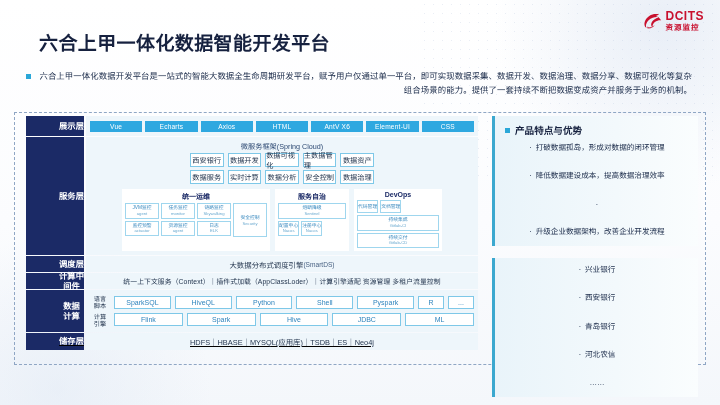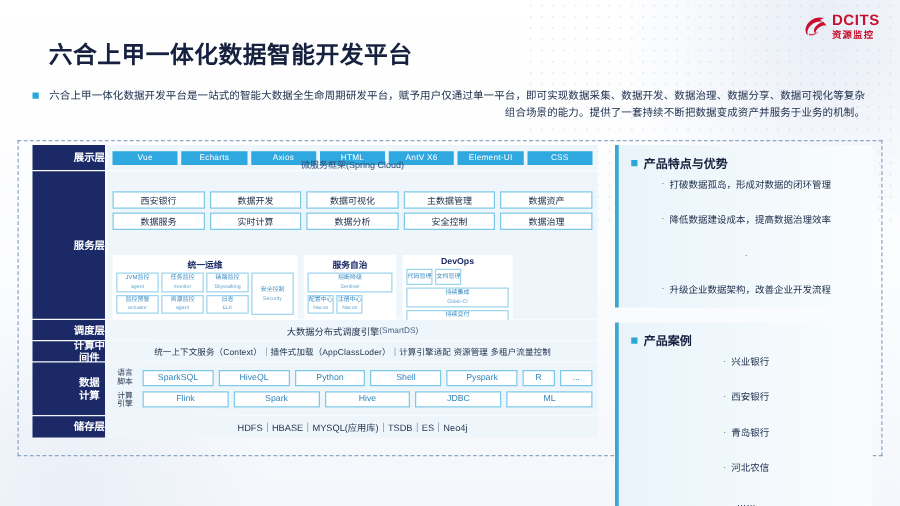--- a/index.html
+++ b/index.html
@@ -100,21 +100,21 @@
     display: flex; gap: 3px; padding: 0 4px; align-items: center; height: 100%;
   }
   .tag {
     flex: 1; height: 11px; background: #2fa8e0; color: #ffffff;
     font-size: 6.6px; display: flex; align-items: center; justify-content: center;
     letter-spacing: .2px;
   }
 
   
   .row-service { height: 118px; }
-  .svc-body { padding: 3px 4px; gap: 17px; }
+  .svc-body { padding: 3px 4px; gap: 2px; align-items: center; }
   .svc-head {
     font-size: 7.2px; color: #2e4a73; text-align: center; font-weight: 400;
   }
   .svc-grid { display: flex; flex-direction: column; gap: 3px; }
   .svc-line { display: flex; gap: 4px; }
   .svc-box {
     flex: 1; height: 14px; border: 1px solid #7ec8e8; background: #ffffff;
     font-size: 7.2px; color: #24364f;
     display: flex; align-items: center; justify-content: center;
   }
@@ -165,21 +165,21 @@
   }
   .chips { display: flex; gap: 4px; flex: 1; }
   .chip {
     flex: 1; height: 13px; border: 1px solid #7ec8e8; background: #ffffff;
     color: #2f84bd; font-size: 7px;
     display: flex; align-items: center; justify-content: center;
   }
   .chip.narrow { flex: 0 0 26px; }
 
   
-  .row-store { height: 17px; }
+  .row-store { height: 17px; text-decoration: underline; }
 
   
   .right-col {
     position: absolute; left: 492px; top: 116px; width: 206px;
     display: flex; flex-direction: column; gap: 12px;
   }
   .card {
     background: linear-gradient(90deg,#e9f4fa 0%, #f3f9fc 60%, #fafdfe 100%);
     border-left: 3px solid #3ba8cf;
     padding: 7px 9px 9px 10px;
@@ -434,24 +434,20 @@
           <span class="dot">·</span>
         </div>
         <div class="card-item">
           <span class="dot">·</span>
           <span>升级企业数据架构，改善企业开发流程</span>
         </div>
       </div>
     </div>
 
     <div class="card">
-      <div class="card-title">
-        <span class="sq"></span>
-        <span>产品案例</span>
-      </div>
       <div class="card-list">
         <div class="card-item">
           <span class="dot">·</span>
           <span>兴业银行</span>
         </div>
         <div class="card-item">
           <span class="dot">·</span>
           <span>西安银行</span>
         </div>
         <div class="card-item">

